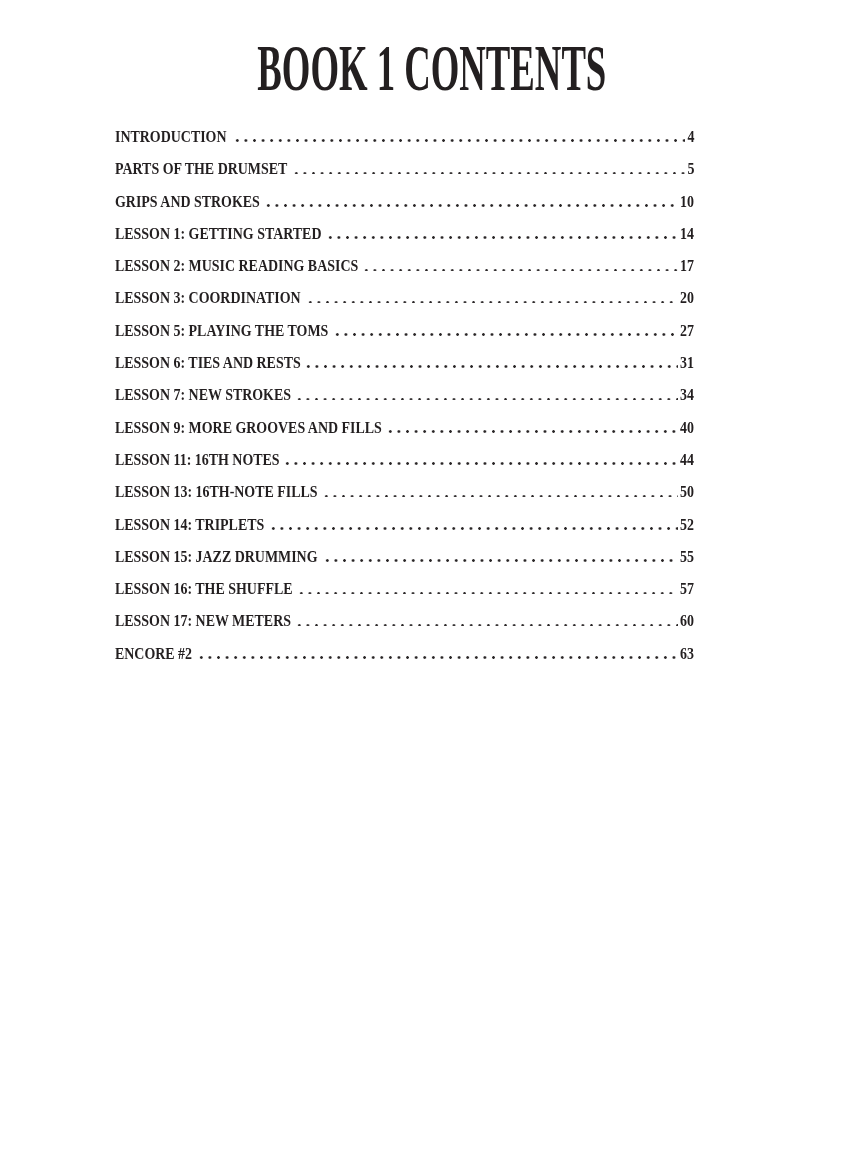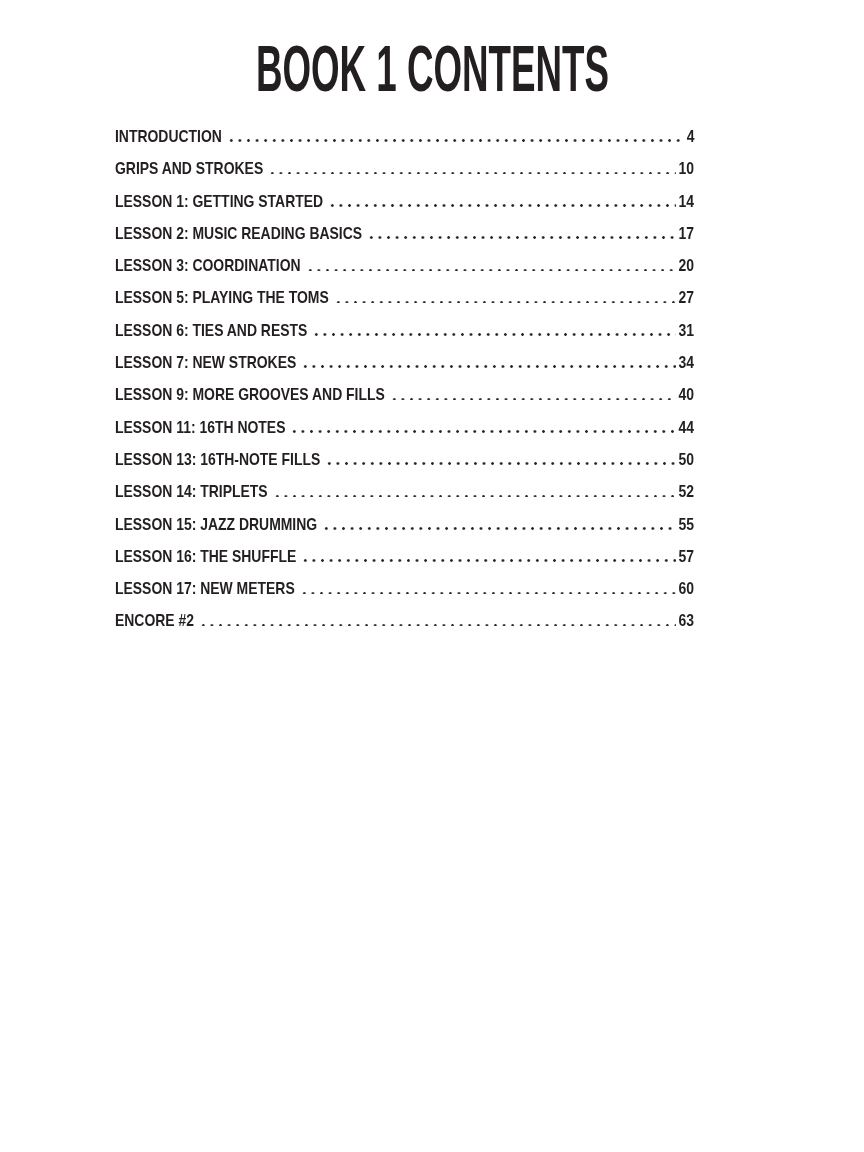--- a/index.html
+++ b/index.html
@@ -6,21 +6,21 @@
     margin: 0;
     padding: 0;
     background: #ffffff;
   }
   .page {
     position: relative;
     width: 864px;
     height: 904px;
     background: #ffffff;
     overflow: hidden;
-    font-family: Liberation Sans, sans-serif;
+    font-family: Liberation Serif, serif;
     color: #231f20;
   }
   
   .title-wrap {
     margin-top: 36px;
     text-align: center;
   }
   h1.book-title {
     margin: 0;
     font-size: 65px;
@@ -84,20 +84,25 @@
     </h1>
   </div>
 
   <ol class="toc-list" id="toc-list">
   <li class="toc-row">
     <span class="toc-label" style="margin-right: -23.4px;">INTRODUCTION</span>
     <span class="dot-leader" aria-hidden="true"></span>
     <span class="toc-page" style="margin-left: -1.62px;">4</span>
   </li>
 
+  <li class="toc-row">
+    <span class="toc-label" style="margin-right: -38.16px;">PARTS OF THE DRUMSET</span>
+    <span class="dot-leader" aria-hidden="true"></span>
+    <span class="toc-page" style="margin-left: -1.62px;">5</span>
+  </li>
 
 
   <li class="toc-row">
     <span class="toc-label" style="margin-right: -32.58px;">GRIPS AND STROKES</span>
     <span class="dot-leader" aria-hidden="true"></span>
     <span class="toc-page" style="margin-left: -3.42px;">10</span>
   </li>
 
   <li class="toc-row">
     <span class="toc-label" style="margin-right: -45.72px;">LESSON 1: GETTING STARTED</span>

